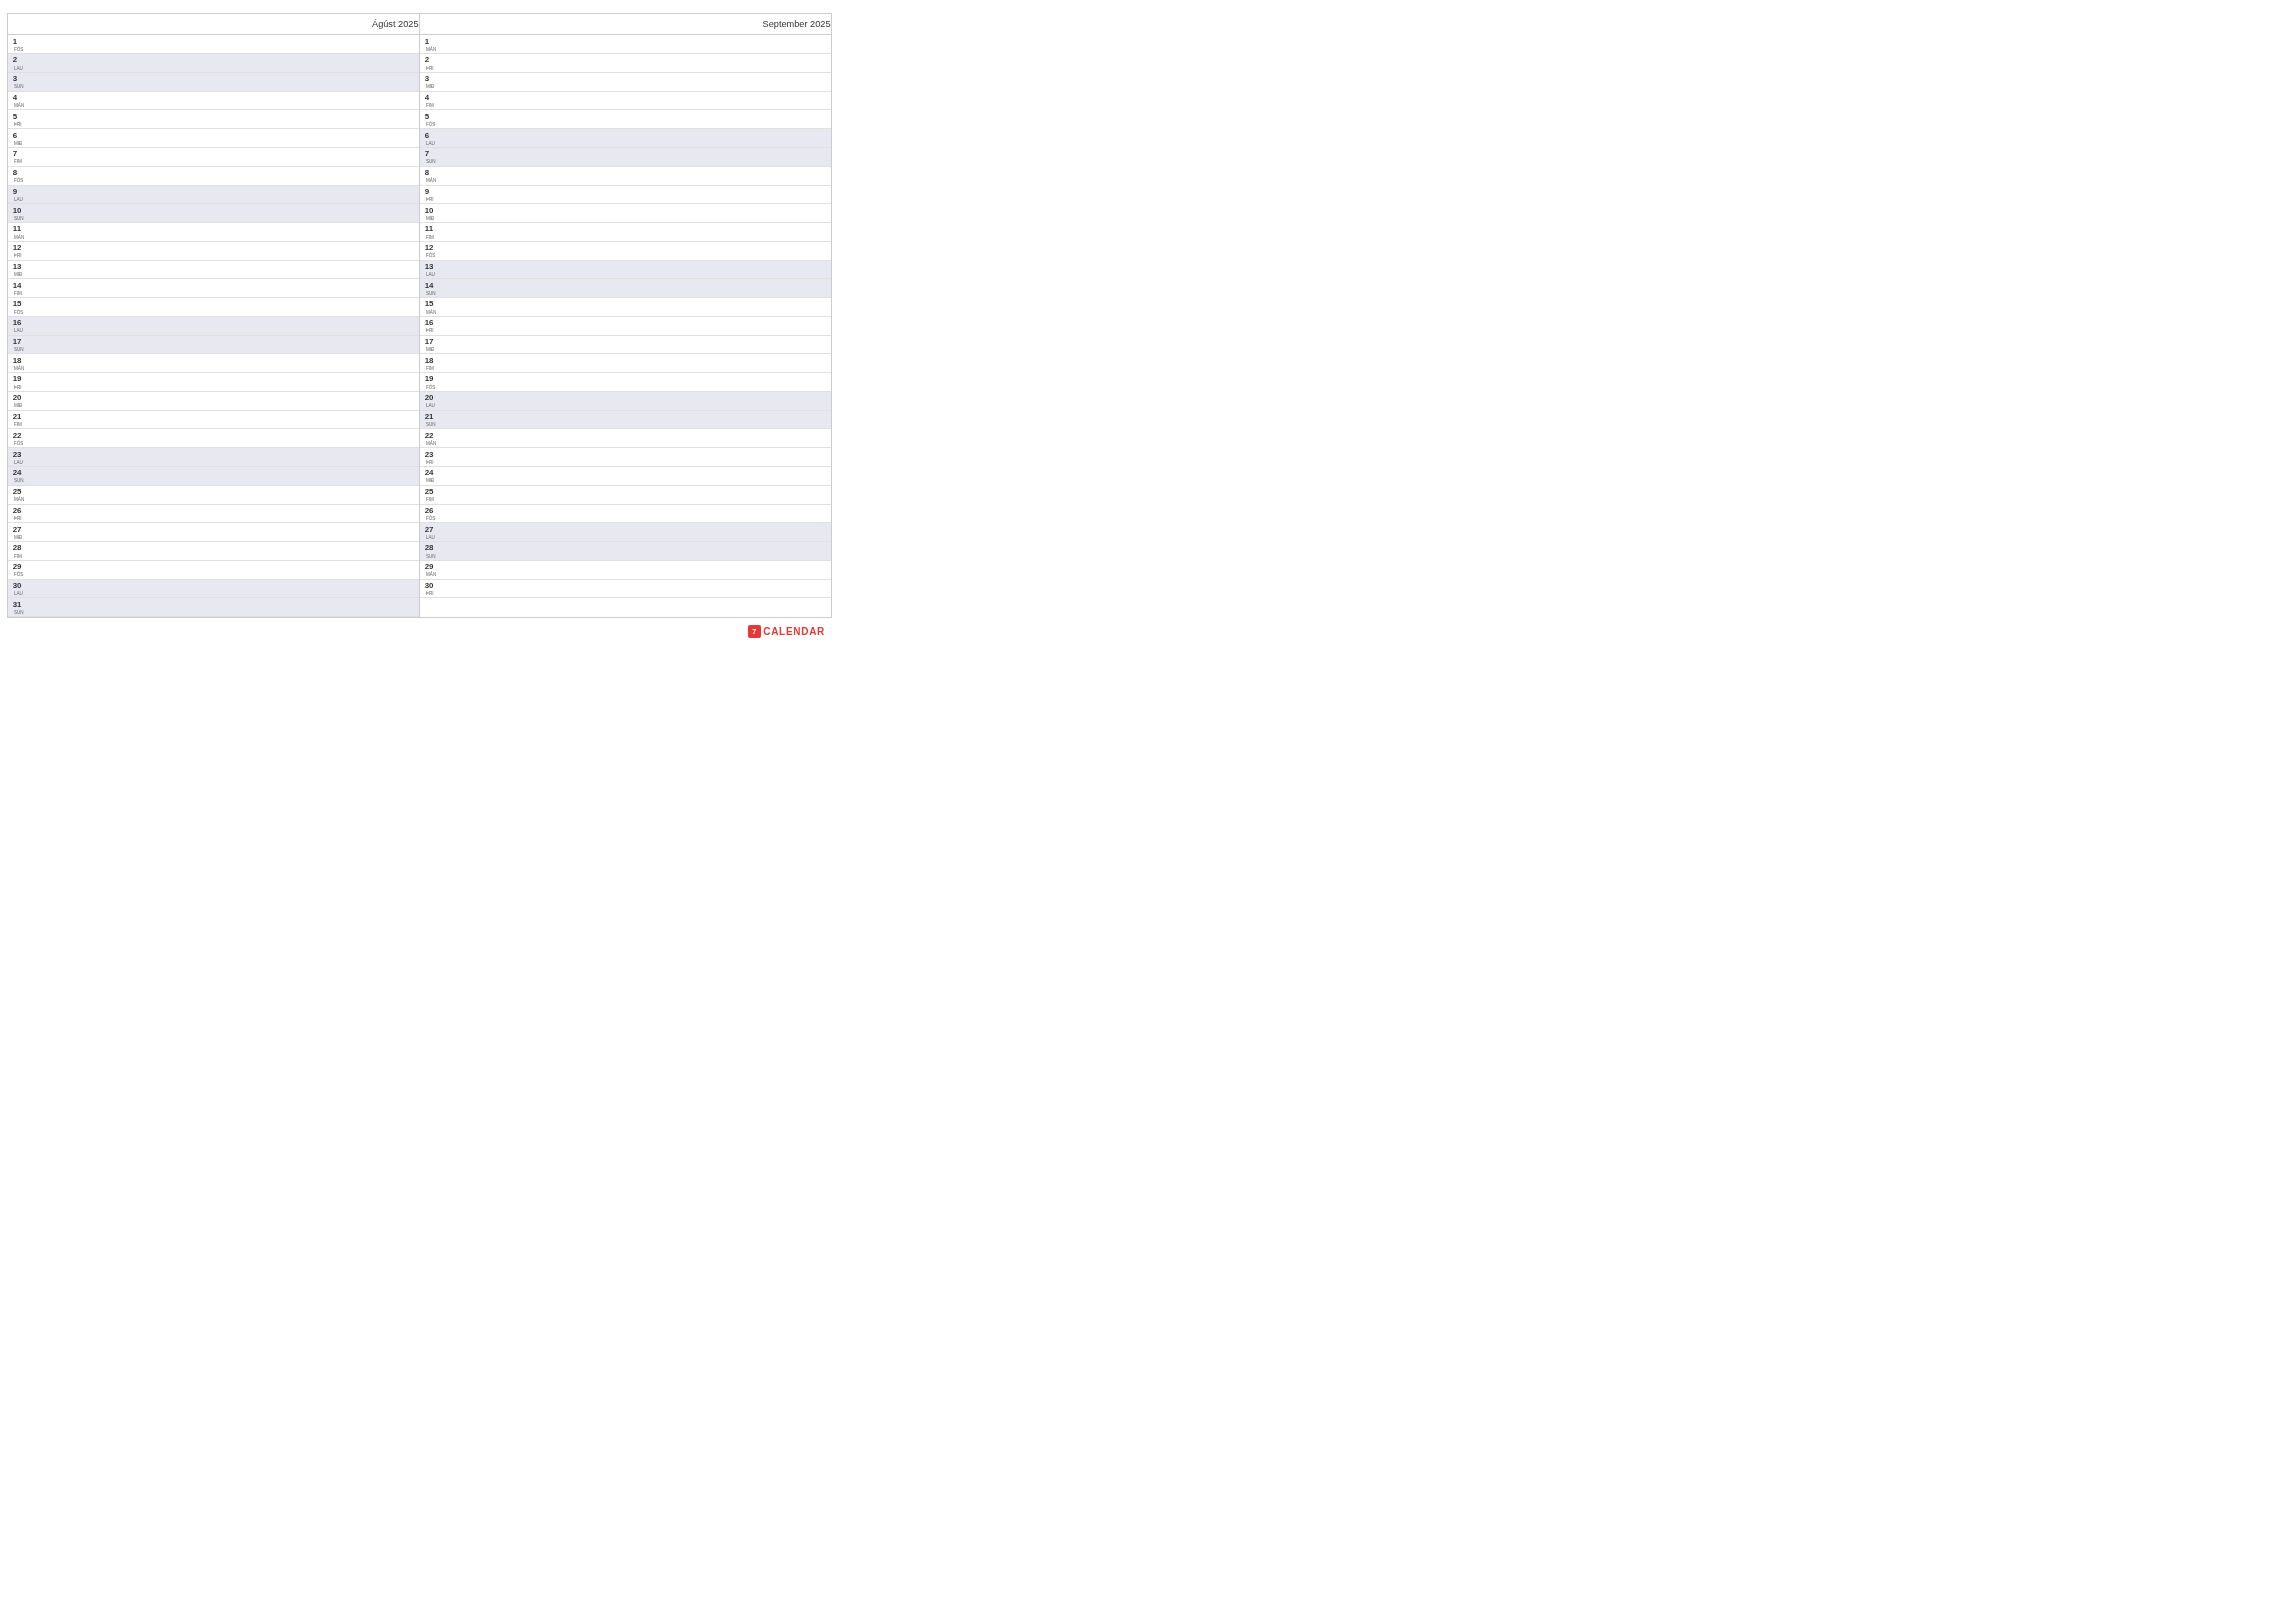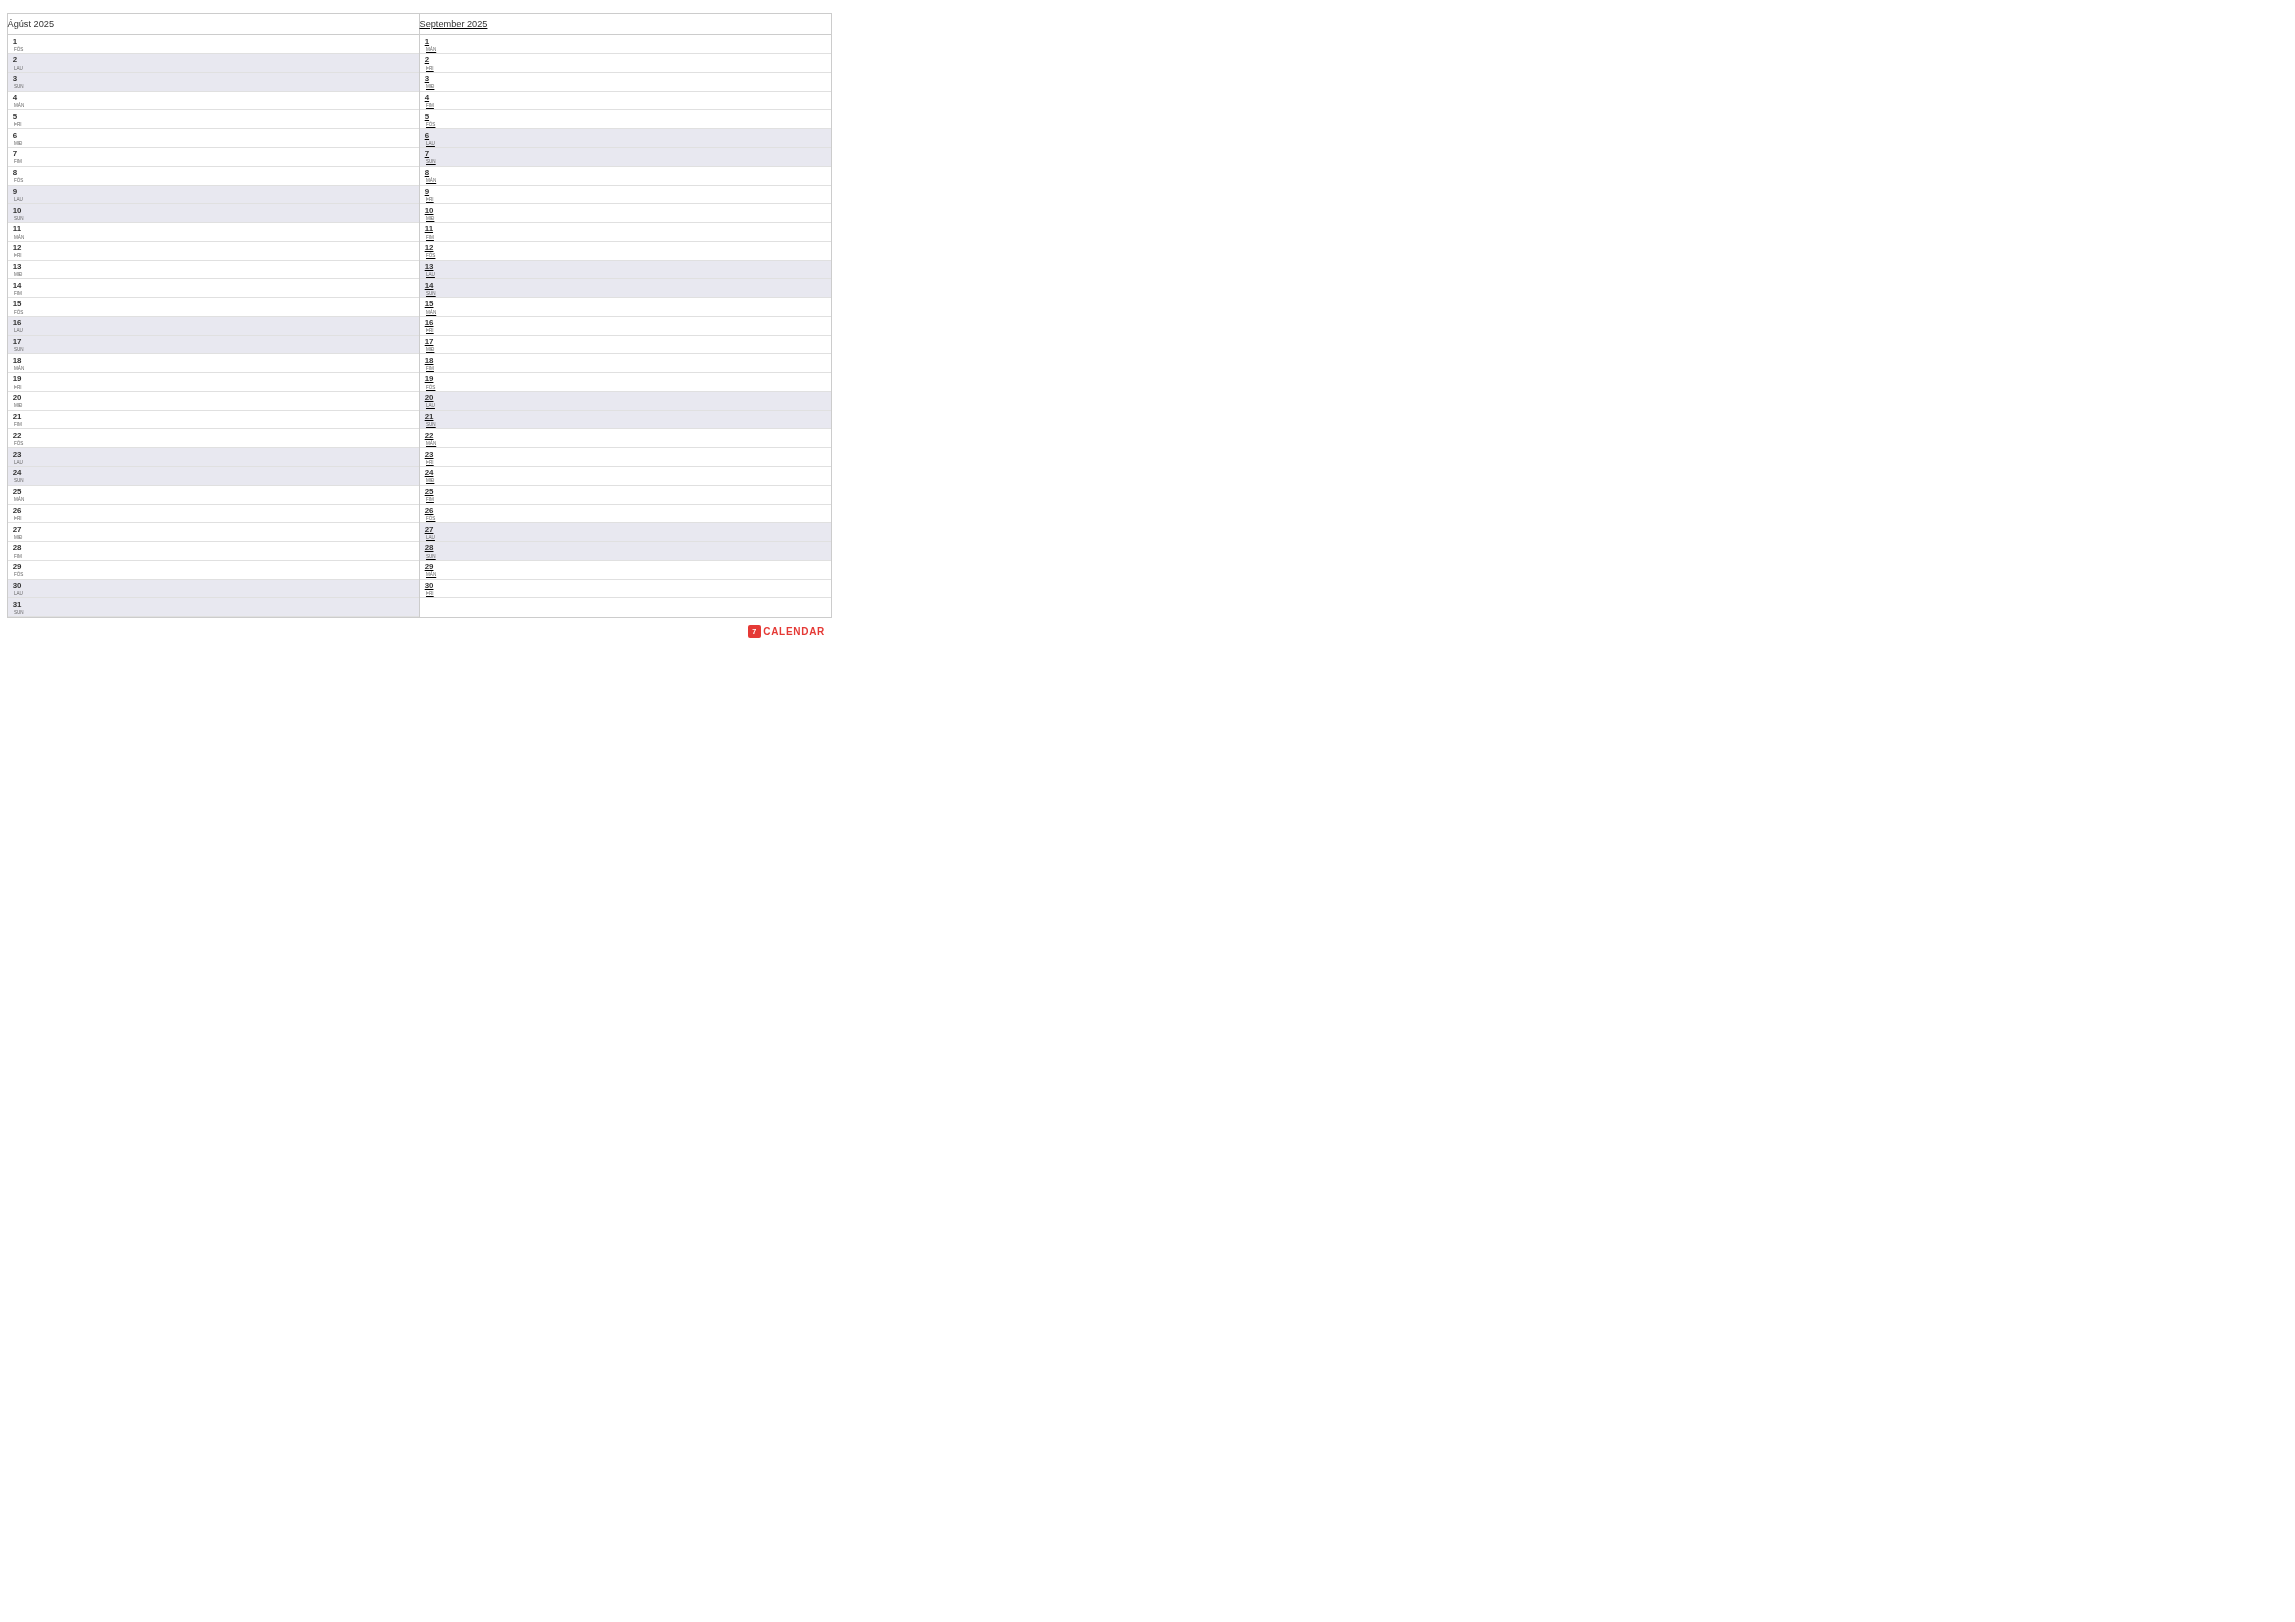--- a/index.html
+++ b/index.html
@@ -22,25 +22,24 @@
     .months-row {
       display: flex;
       width: 100%;
     }
     .month-column {
       flex: 1;
       border: 0.7px solid #cccccc;
     }
     .month-column + .month-column {
       border-left: none;
-      text-decoration: underline;
     }
     .month-header {
       background: #ffffff;
-      text-align: left;
+      text-align: right;
       padding: 5.2px 0;
       font-size: 9.2px;
       font-weight: normal;
       border-bottom: 0.7px solid #cccccc;
       color: #333;
     }
     .day-row {
       display: flex;
       align-items: flex-start;
       padding: 1.3px 5.2px;

